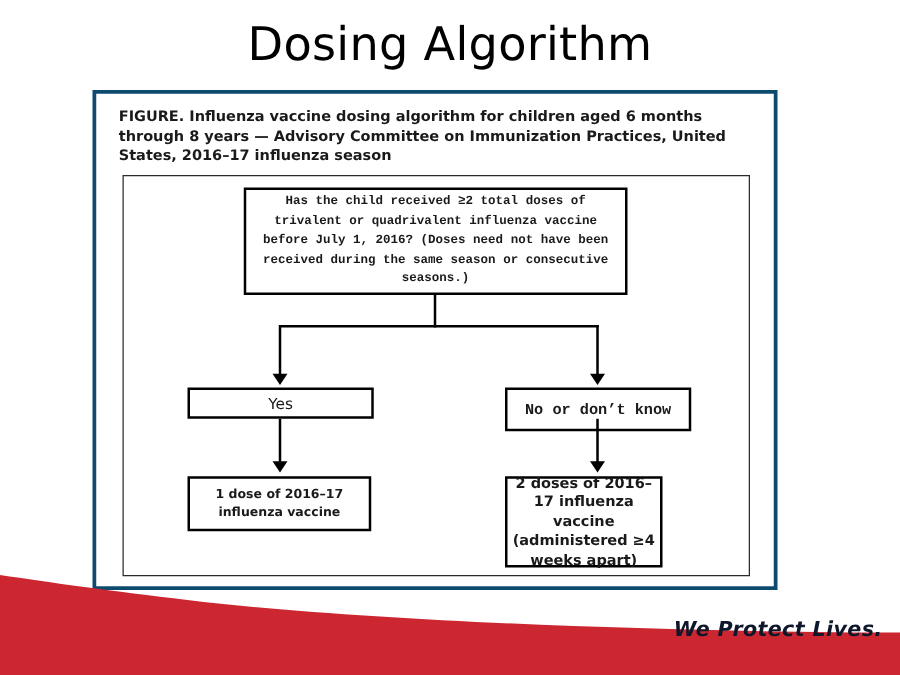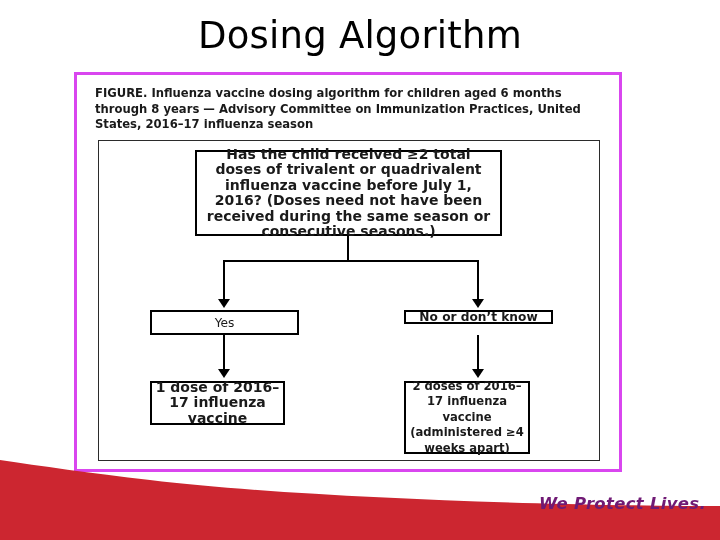--- a/index.html
+++ b/index.html
@@ -35,21 +35,21 @@
   }
 
   
   #figure-frame {
     position: absolute;
     left: 74px;
     top: 72px;
     width: 548px;
     height: 400px;
     box-sizing: border-box;
-    border: 3px solid #d946ef;
+    border: 3px solid #0c4a6e;
     background: #ffffff;
   }
 
   #figure-caption {
     position: absolute;
     left: 18px;
     top: 11px;
     width: 512px;
     font-family: "DejaVu Sans", sans-serif;
     font-size: 11.6px;
@@ -83,50 +83,52 @@
     text-align: center;
     font-family: "DejaVu Sans", sans-serif;
     color: #1a1a1a;
   }
 
   #box-decision {
     left: 96px;
     top: 9px;
     width: 307px;
     height: 86px;
-    font-size: 14px;
+    font-size: 10px;
     font-weight: bold;
     line-height: 15.5px;
     padding: 0 6px;
+    font-family: Liberation Mono, monospace;
   }
 
   #box-yes {
     left: 51px;
     top: 169px;
     width: 149px;
     height: 25px;
     font-size: 12.2px;
     font-weight: normal;
   }
 
   #box-no {
     left: 305px;
     top: 169px;
     width: 149px;
-    height: 14px;
+    height: 35px;
     font-size: 12.2px;
     font-weight: bold;
+    font-family: Liberation Mono, monospace;
   }
 
   #box-one-dose {
     left: 51px;
     top: 240px;
-    width: 135px;
+    width: 147px;
     height: 44px;
-    font-size: 14px;
+    font-size: 10px;
     font-weight: bold;
     line-height: 15.5px;
   }
 
   #box-two-doses {
     left: 305px;
     top: 240px;
     width: 126px;
     height: 73px;
     font-size: 11.6px;
@@ -182,21 +184,21 @@
     pointer-events: none;
   }
   #footer-tagline {
     position: absolute;
     right: 14px;
     bottom: 27px;
     font-family: "DejaVu Sans", sans-serif;
     font-size: 16.5px;
     font-weight: bold;
     font-style: italic;
-    color: #701a75;
+    color: #0f172a;
     letter-spacing: 0.3px;
     white-space: nowrap;
   }
 </style>
 </head>
 <body>
 
 <div id="slide">
 
   <div id="slide-title">Dosing Algorithm</div>

